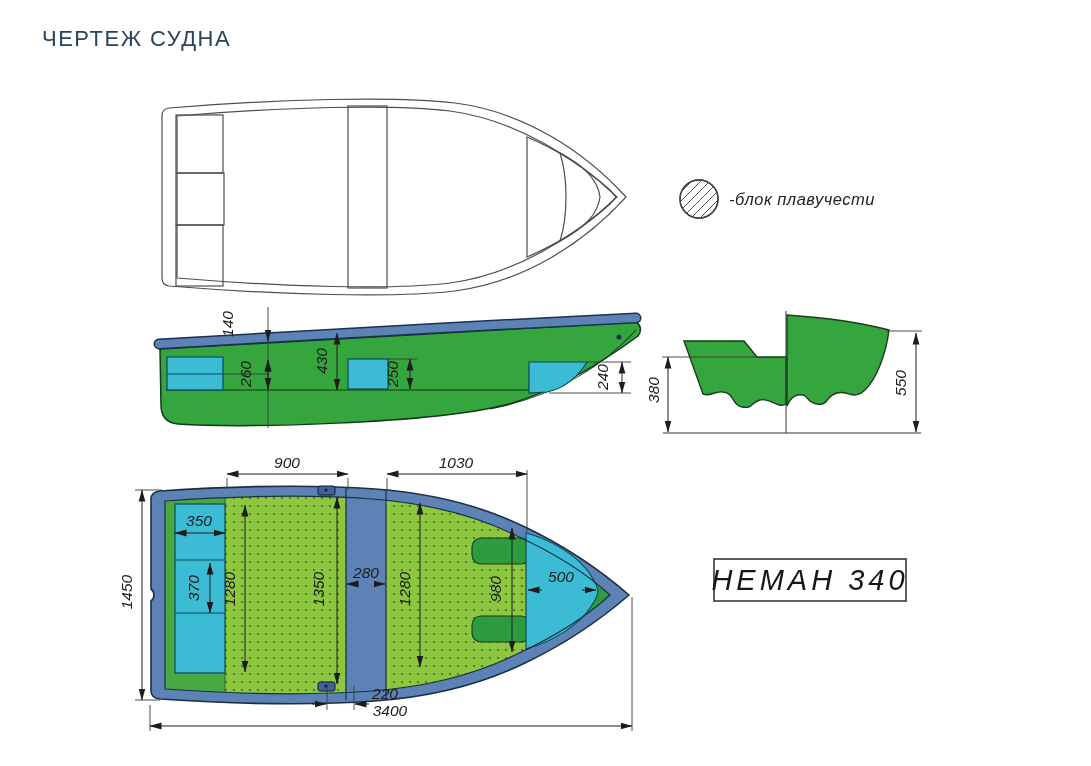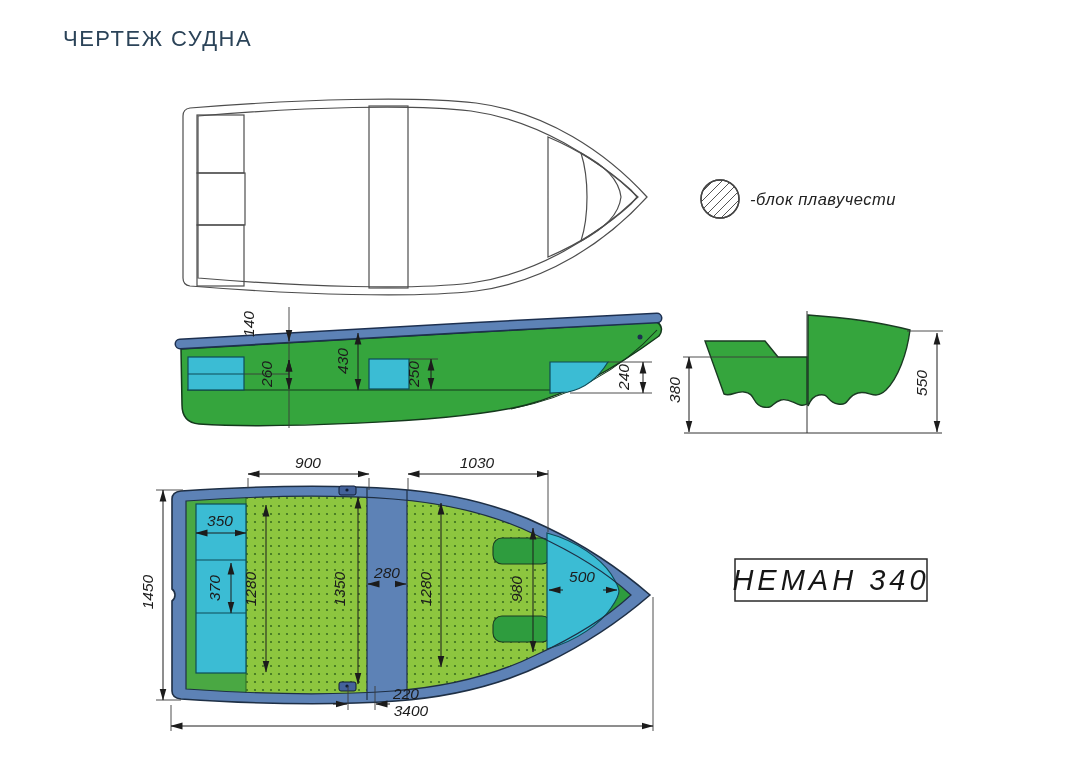--- a/index.html
+++ b/index.html
@@ -1,17 +1,17 @@
 <!DOCTYPE html>
 <html><head>
 <meta charset="utf-8">
 <style>
   html,body{margin:0;padding:0;background:#ffffff;}
   #stage{position:relative;width:952px;height:766px;background:#fff;overflow:hidden;
-         font-family:"Liberation Sans",sans-serif;margin-left:21px;}
+         font-family:"Liberation Sans",sans-serif;}
   #page-title{position:absolute;left:42px;top:26px;font-size:22px;letter-spacing:1.5px;
          color:#2b4358;font-weight:400;}
   svg{position:absolute;left:0;top:0;}
   .dim{font-family:"Liberation Sans",sans-serif;font-style:italic;font-size:15.5px;
        fill:#1c1c1c;}
   .dimline{stroke:#1c1c1c;stroke-width:1;fill:none;}
   .extline{stroke:#3a3a3a;stroke-width:0.9;fill:none;}
   .outline-top{stroke:#4d4d4d;stroke-width:1.2;fill:none;}
   .legend-text{font-family:"Liberation Sans",sans-serif;font-style:italic;font-size:16.5px;
        fill:#222;letter-spacing:0.5px;}

